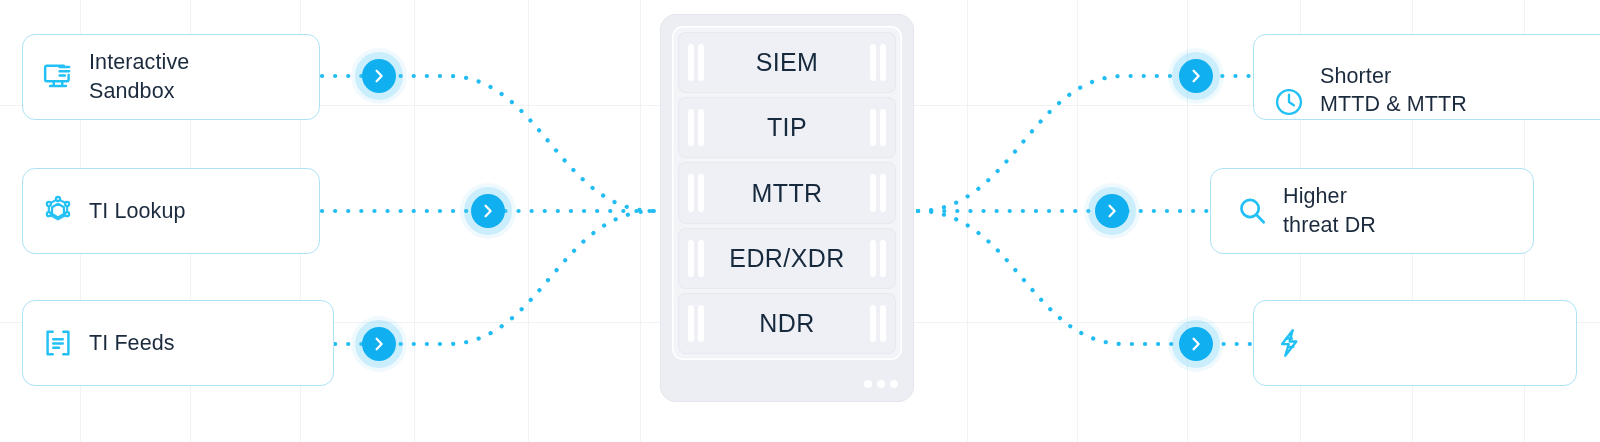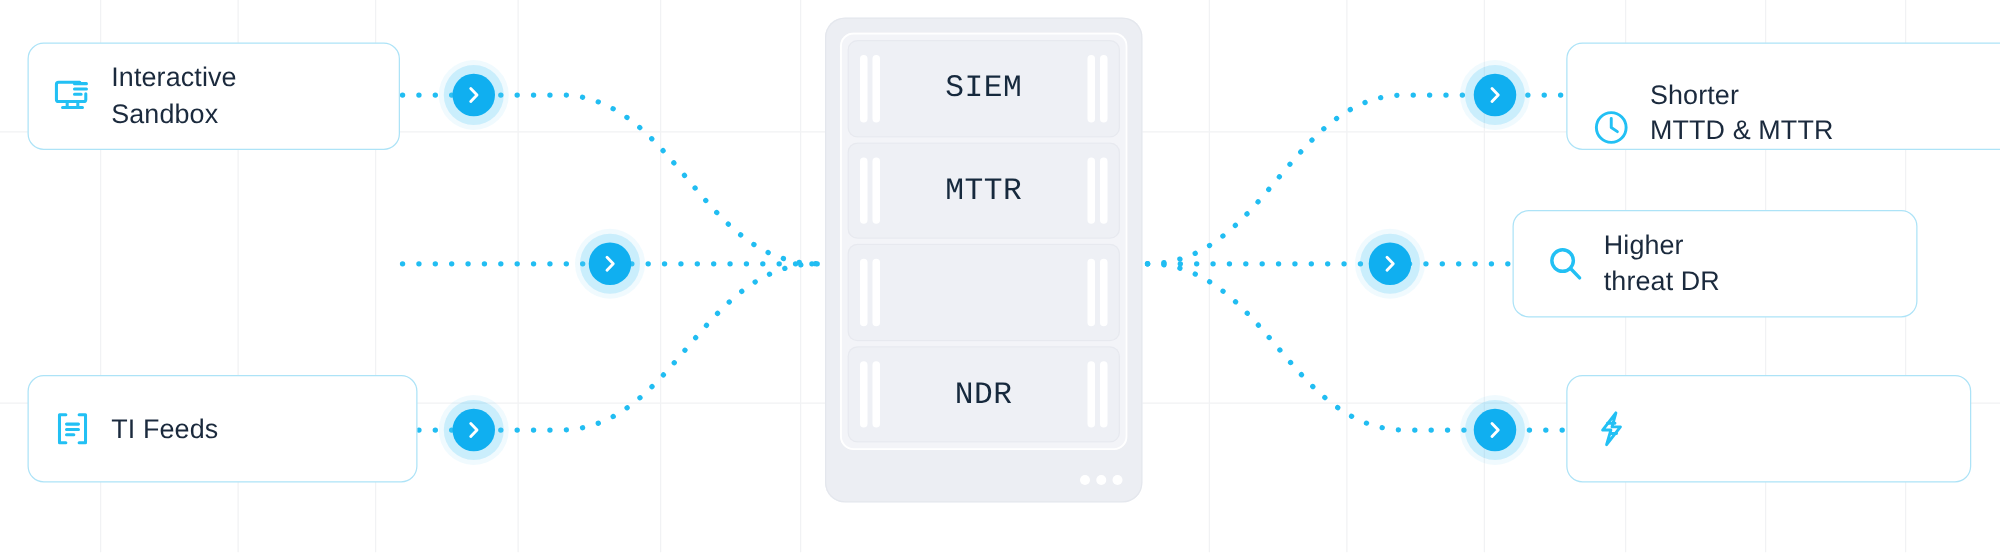--- a/index.html
+++ b/index.html
@@ -80,21 +80,20 @@
     left:12px;top:12px;right:12px;
     height:334px;
     background:#f3f4f8;
     border-radius:11px;
     box-sizing:border-box;
     box-shadow:inset 0 0 0 1.5px #ffffff;
     padding:6px;
     display:flex;
     flex-direction:column;
     gap:4px;
-    font-family:Liberation Mono, monospace;
   }
   .slot{
     position:relative;
     flex:1 1 0;
     background:#eef0f5;
     border-radius:8px;
     display:flex;align-items:center;justify-content:center;
     box-shadow:inset 0 0 0 1px #e7e9ef;
   }
   .slot .slot-label{
@@ -158,20 +157,34 @@
       <g fill="none" stroke="#22c0f4" stroke-width="2.3" stroke-linecap="round" stroke-linejoin="round">
         <path d="M21.5 5.5H5.5a1.6 1.6 0 0 0-1.6 1.6v11.3a1.6 1.6 0 0 0 1.6 1.6h18.9a1.6 1.6 0 0 0 1.6-1.6v-4.3"></path>
         <path d="M12 20v4M20 20v4M8.5 24.5h15"></path>
         <path d="M17.5 6.5h9M17.5 10.5h9M17.5 14.5h5"></path>
       </g>
     </svg>
     <div class="ctext">Interactive
 Sandbox</div>
   </div>
 
+  <div class="card left-2">
+    <svg class="ico" viewBox="0 0 32 32">
+      <g fill="none" stroke="#22c0f4" stroke-width="2.1" stroke-linecap="round" stroke-linejoin="round">
+        <path d="M16 9.2 21.6 12.4v6.4L16 22 10.4 18.8v-6.4z"></path>
+        <path d="M16 4.6 24.6 9.4v9.6L16 23.8 7.4 19V9.4z" opacity="0.95"></path>
+        <circle cx="16" cy="4.6" r="1.9" fill="#ffffff"></circle>
+        <circle cx="24.6" cy="9.4" r="1.9" fill="#ffffff"></circle>
+        <circle cx="24.6" cy="19" r="1.9" fill="#ffffff"></circle>
+        <circle cx="7.4" cy="9.4" r="1.9" fill="#ffffff"></circle>
+        <circle cx="7.4" cy="19" r="1.9" fill="#ffffff"></circle>
+      </g>
+    </svg>
+    <div class="ctext">TI Lookup</div>
+  </div>
 
   <div class="card left-3">
     <svg class="ico" viewBox="0 0 32 32">
       <g fill="none" stroke="#22c0f4" stroke-width="2.3" stroke-linecap="round" stroke-linejoin="round">
         <path d="M11 5.5H6.2v21H11"></path>
         <path d="M21 5.5h4.8v21H21"></path>
         <path d="M11.5 12.5h9M11.5 16.5h9M11.5 20.5h5.5"></path>
       </g>
     </svg>
     <div class="ctext">TI Feeds</div>
@@ -212,32 +225,40 @@
     <div class="rack-inner">
 
       <div class="slot">
         <span class="vent l1"></span>
           <span class="vent l2"></span>
         <span class="slot-label">SIEM</span>
         <span class="vent r1"></span>
           <span class="vent r2"></span>
       </div>
 
+      <div class="slot">
+        <span class="vent l1"></span>
+          <span class="vent l2"></span>
+        <span class="slot-label">TIP</span>
+        <span class="vent r1"></span>
+          <span class="vent r2"></span>
+      </div>
 
       <div class="slot">
         <span class="vent l1"></span>
           <span class="vent l2"></span>
         <span class="slot-label">MTTR</span>
         <span class="vent r1"></span>
           <span class="vent r2"></span>
       </div>
 
       <div class="slot">
         <span class="vent l1"></span>
           <span class="vent l2"></span>
+        <span class="slot-label">EDR/XDR</span>
         <span class="vent r1"></span>
           <span class="vent r2"></span>
       </div>
 
       <div class="slot">
         <span class="vent l1"></span>
           <span class="vent l2"></span>
         <span class="slot-label">NDR</span>
         <span class="vent r1"></span>
           <span class="vent r2"></span>

